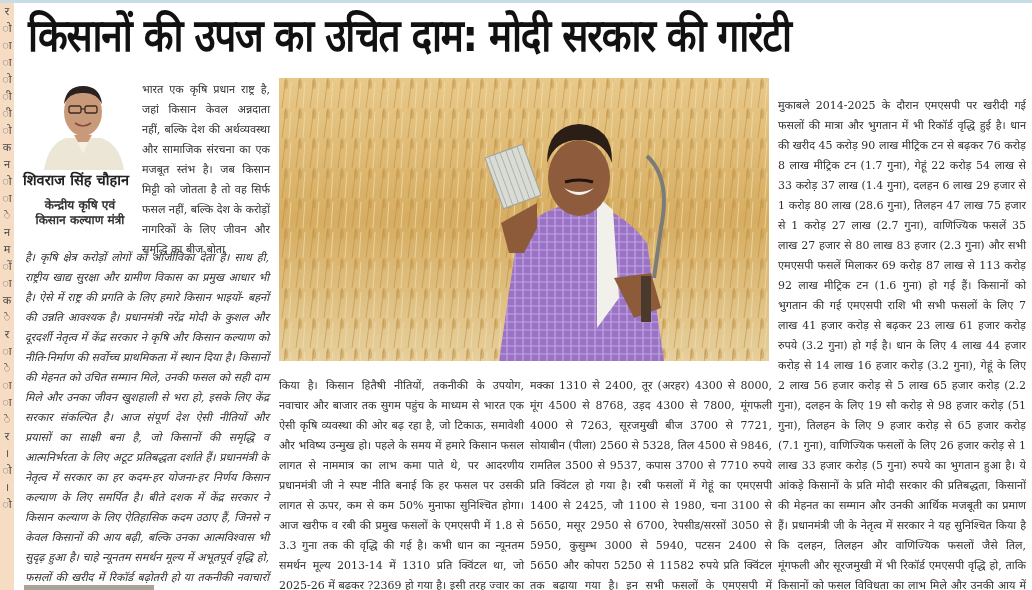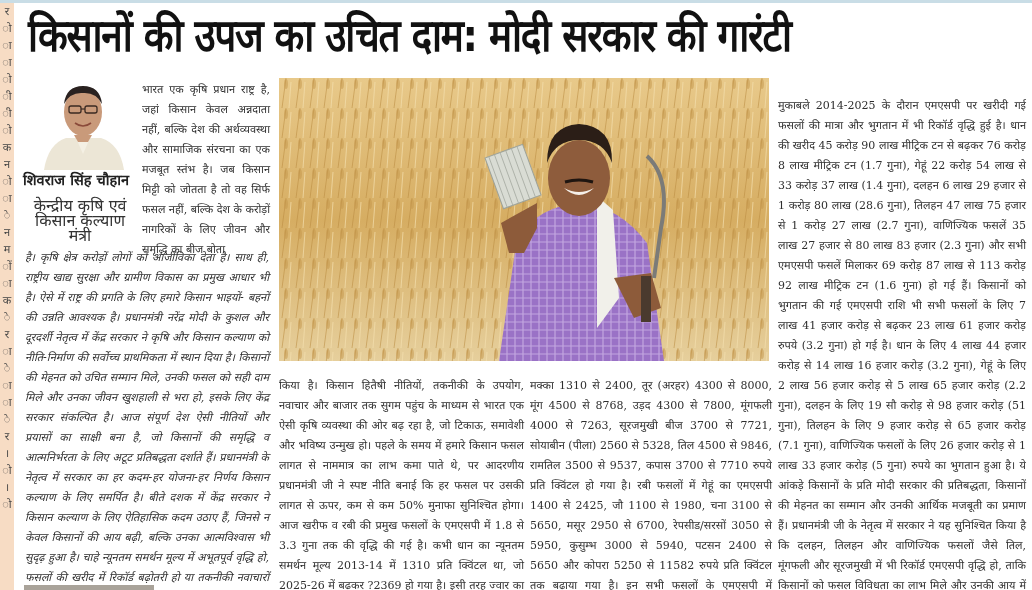--- a/index.html
+++ b/index.html
@@ -3,21 +3,21 @@
 <meta charset="utf-8">
 <style>
   html, body { margin:0; padding:0; }
   body { width:1032px; height:590px; overflow:hidden; background:#fff; position:relative; font-family:"DejaVu Serif", serif; color:#2b2b2b; }
   .topline { position:absolute; left:0; top:0; width:1032px; height:3px; background:#c9dde6; }
   .leftstrip { position:absolute; left:0; top:3px; width:14px; height:587px; background:#f7dcc4; overflow:hidden; }
   .leftstrip span { display:block; font-size:11px; line-height:17px; color:#444; text-align:center; width:14px; }
   .headline { position:absolute; left:28px; top:6px; width:1000px; height:60px; font-family:"DejaVu Sans", sans-serif; font-weight:bold; font-size:45px; line-height:60px; color:#111; letter-spacing:-1.5px; white-space:nowrap; transform:scaleX(0.86); transform-origin:left center; }
   .photo-author { position:absolute; left:36px; top:78px; width:95px; height:92px; background:#fff; }
   .author-name { position:absolute; left:23px; top:170px; width:112px; font-family:"DejaVu Sans", sans-serif; font-weight:bold; font-size:14.5px; line-height:20px; color:#222; white-space:nowrap; }
-  .author-title { position:absolute; left:30px; top:198px; width:100px; font-family:"DejaVu Sans", sans-serif; font-size:16px; line-height:15px; color:#333; text-align:center; }
+  .author-title { position:absolute; left:30px; top:198px; width:100px; font-family:"DejaVu Sans", sans-serif; font-size:12px; line-height:15px; color:#333; text-align:center;font-weight:bold; }
   .col { position:absolute; font-size:11px; line-height:20px; text-align:justify; color:#2e2e2e; }
   .col p { margin:0; }
   .intro { left:142px; top:80px; width:128px; }
   .col1 { left:25px; top:248px; width:244px;font-style:italic; }
   .main-photo { position:absolute; left:279px; top:78px; width:490px; height:283px; overflow:hidden; }
   .col2 { left:279px; top:376px; width:245px; }
   .col3 { left:530px; top:376px; width:242px; }
   .col4 { left:778px; top:80px; width:248px;margin-top:16px; }
   .cont { float:right; font-weight:bold; font-family:"DejaVu Sans", sans-serif;text-decoration:underline; }
   .bottom-bar { position:absolute; left:24px; top:585px; width:130px; height:5px; background:#a9a39a; }

